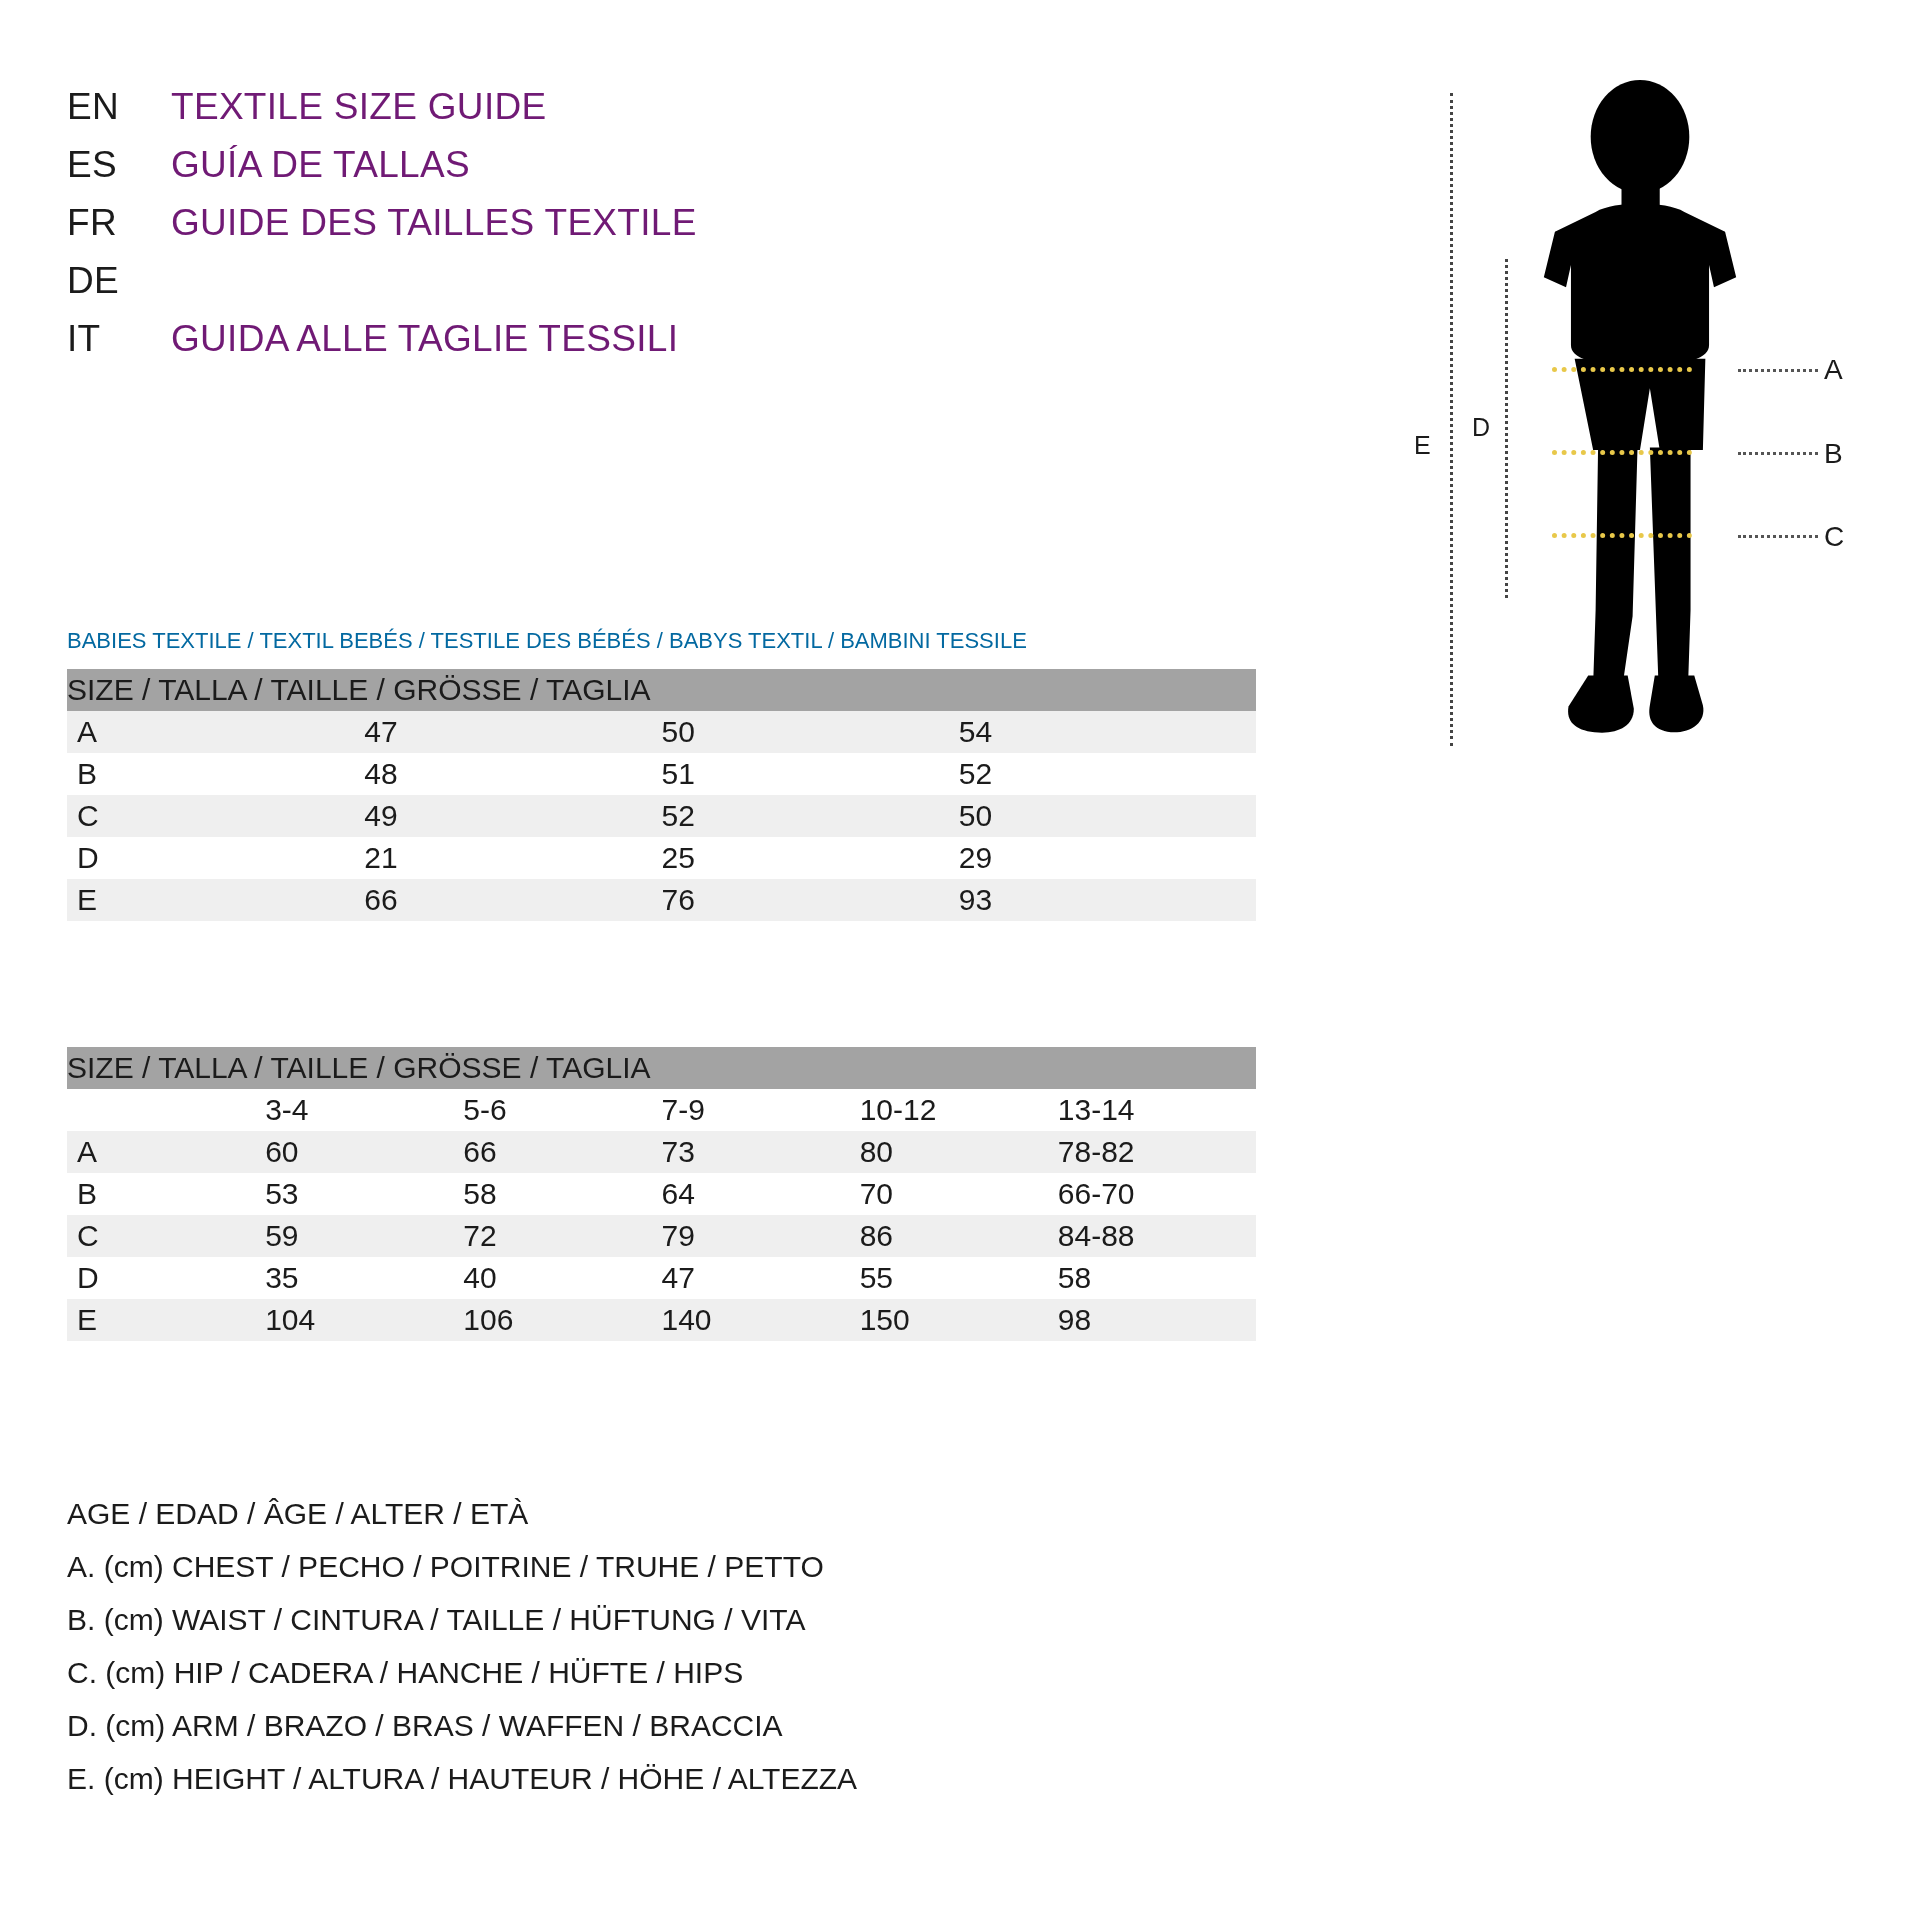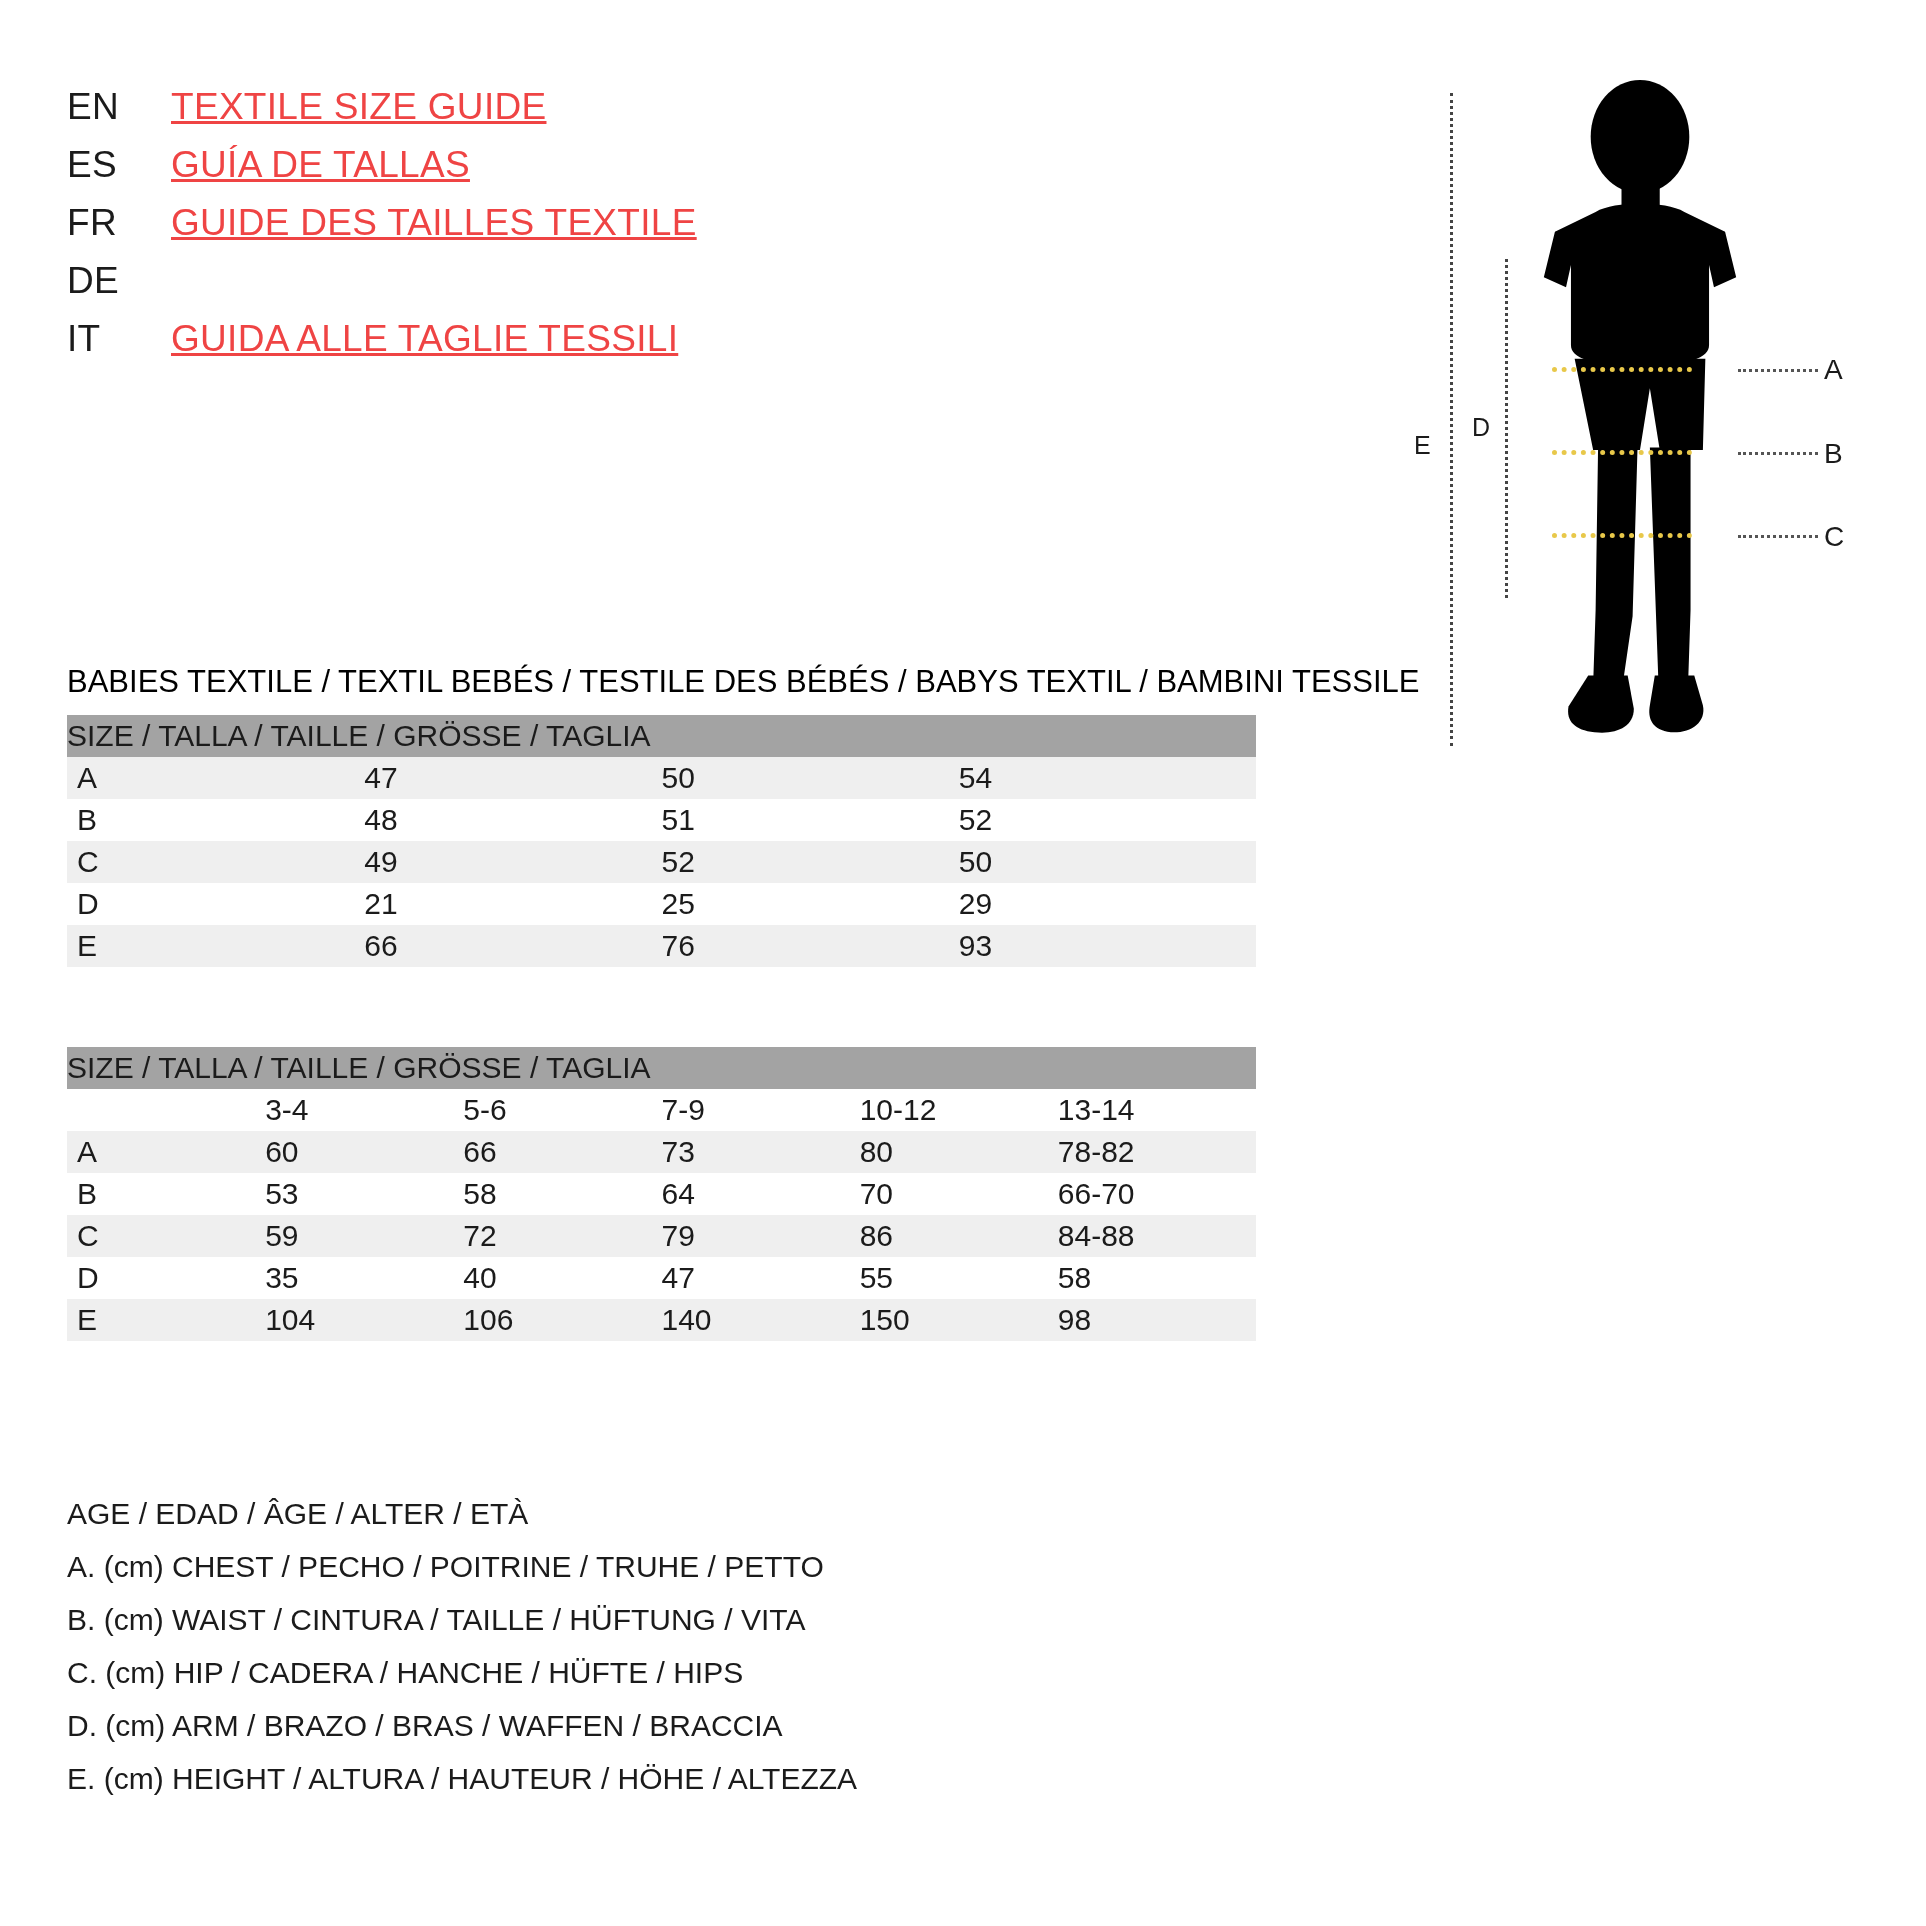--- a/index.html
+++ b/index.html
@@ -36,23 +36,22 @@
   }
   .title-lang {
     width: 104px;
     font-size: 37px;
     letter-spacing: 0.3px;
     color: #1b1b1b;
   }
   .title-text {
     font-size: 37px;
     letter-spacing: 0.3px;
-    color: #ef4444;
+    color: #701a75;
     white-space: nowrap;
-    text-decoration: underline;
   }
 
   
   .figure-area {
     position: absolute;
     left: 1393px;
     top: 74px;
     width: 493px;
     height: 690px;
   }
@@ -104,25 +103,24 @@
   
   .section {
     position: absolute;
     left: 67px;
     width: 1189px;
   }
   .section-babies { top: 628px; }
   .section-children { top: 1047px; }
 
   .section-title {
-    font-size: 31px;
-    color: #000000;
+    font-size: 22px;
+    color: #0369a1;
     margin-bottom: 15px;
     white-space: nowrap;
-    margin-top: 36px;
   }
   table.size-table {
     border-collapse: collapse;
     width: 1189px;
     table-layout: fixed;
   }
   table.size-table td, table.size-table th {
     font-size: 30px;
     font-weight: normal;
     color: #1b1b1b;

